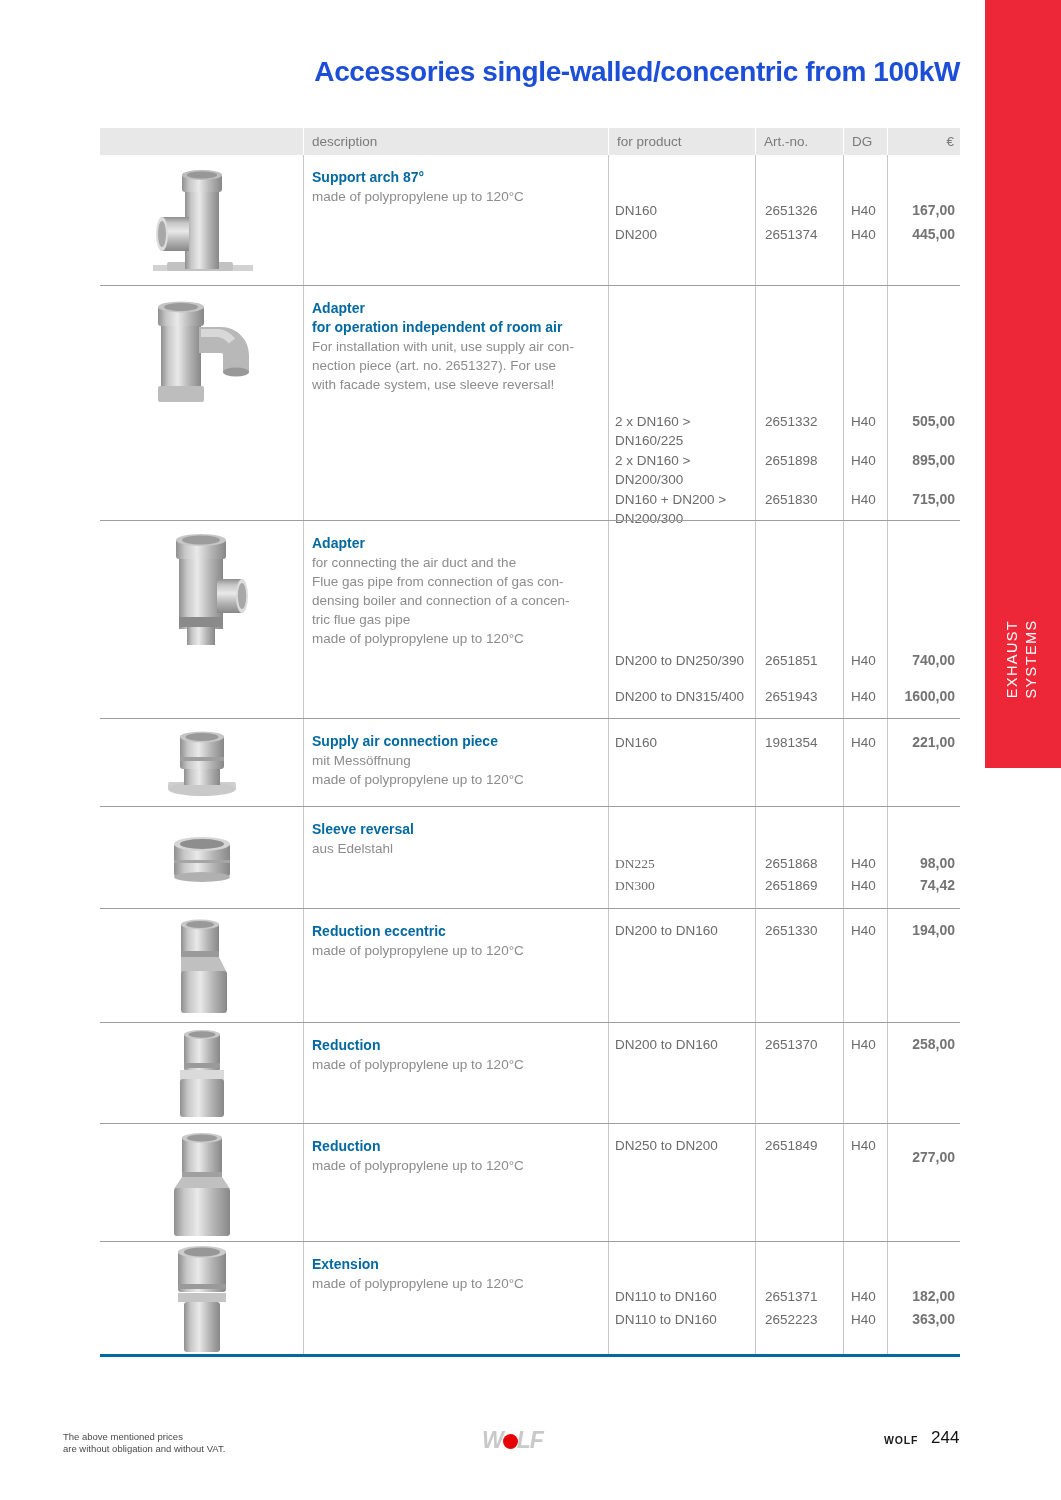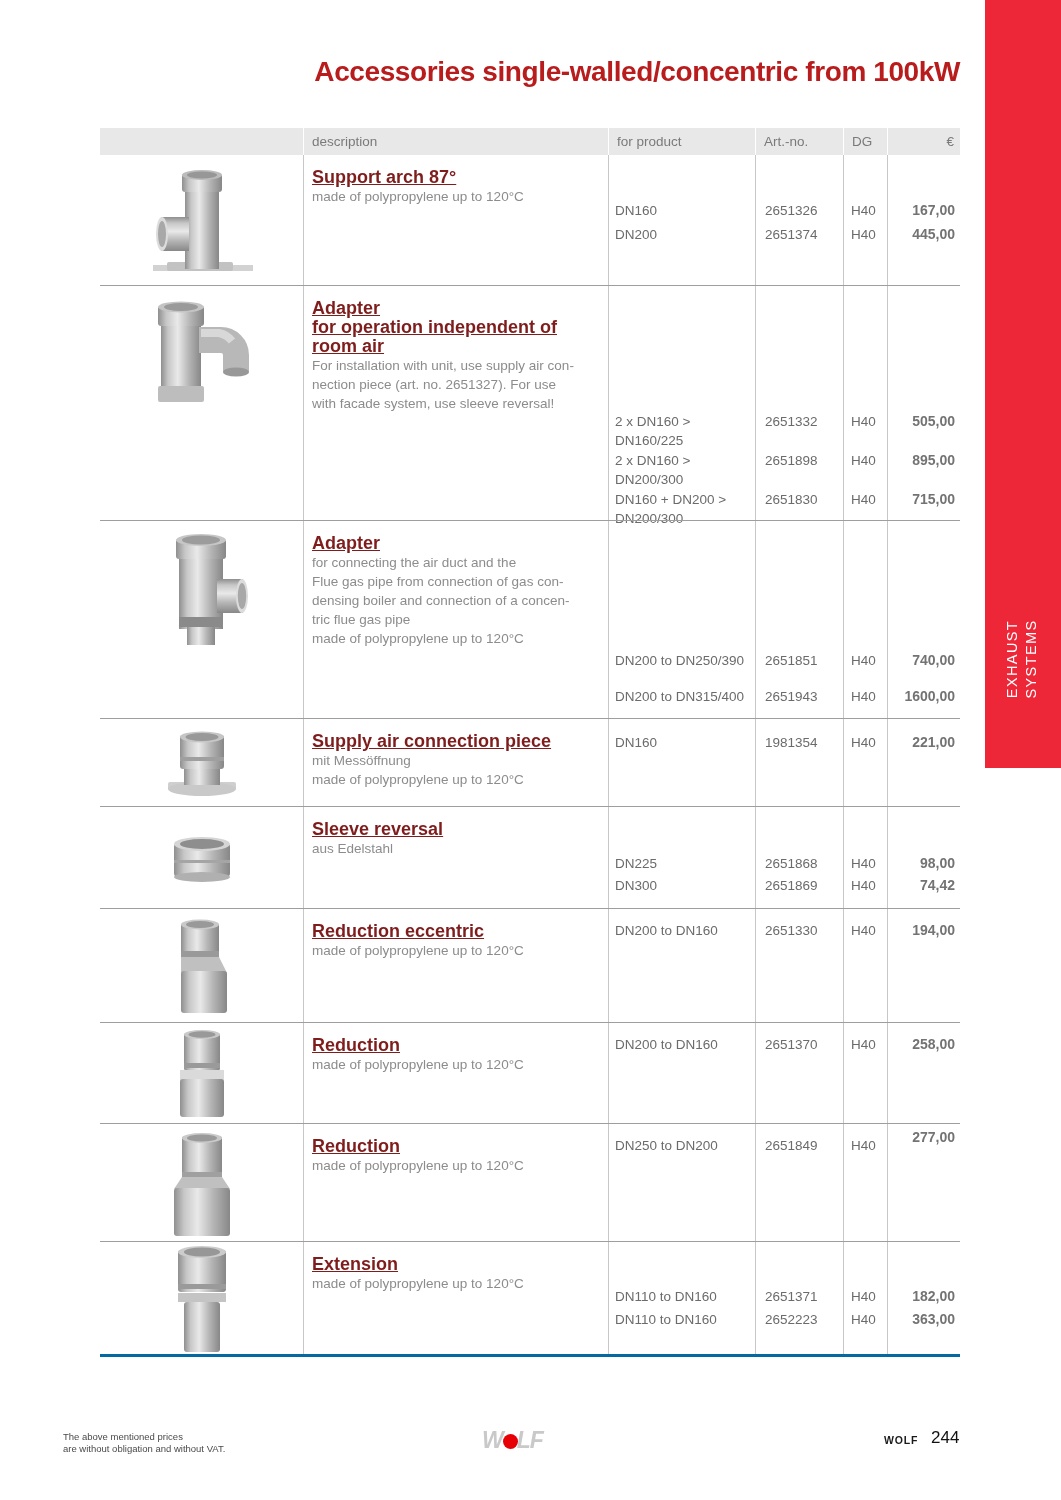--- a/index.html
+++ b/index.html
@@ -30,21 +30,21 @@
   .c5 { width:44px;  flex:0 0 44px; }
   .c6 { width:73px;  flex:0 0 73px; }
 
   .row { display:flex; position:relative; }
   .row + .row { border-top:1px solid #9e9e9e; }
   .cell { height:100%; }
   .cell + .cell { border-left:1px solid #c7c7c7; }
   .cell-img { display:flex; align-items:center; justify-content:center; }
   .cell-img.top { align-items:flex-start; padding-top:10px; }
   .cell-desc { padding:13px 10px 0 8px; font-size:13.5px; line-height:19px; color:#8c8c8c; }
-  .cell-desc .b { font-weight:bold; color:#7f1d1d; font-size:18px;text-decoration:underline; }
+  .cell-desc .b { font-weight:bold; color:#0369a1; font-size:14px; }
   .stack { display:block; }
   .slot { font-size:13.5px; color:#6b6b6b; line-height:19px; white-space:pre-line; }
   .cell-prod .slot { padding-left:6px; }
   .cell-art  .slot { padding-left:9px; }
   .cell-dg   .slot { padding-left:7px; }
   .cell-price .slot { text-align:right; padding-right:5px; font-weight:bold; color:#737373; font-size:14px; }
 
   
   .foot-note { position:absolute; left:63px; top:1431px; font-size:9.5px; line-height:12px; color:#4a4a4a; }
   .wolf-logo { position:absolute; left:482px; top:1427px; display:flex; align-items:center;
@@ -77,21 +77,21 @@
       </linearGradient>
     </defs>
   </svg>
 
   <div class="side-tab" style="background: rgb(237, 39, 56);"></div>
   <div class="side-label">
     <div>EXHAUST</div>
     <div>SYSTEMS</div>
   </div>
 
-  <h1 class="page-title" style="color: #b91c1c;">Accessories single-walled/concentric from 100kW</h1>
+  <h1 class="page-title" style="color: #1d4ed8;">Accessories single-walled/concentric from 100kW</h1>
 
   <div class="catalog">
     <div class="thead">
       <div class="hc c1"></div>
       <div class="hc c2">description</div>
       <div class="hc c3">for product</div>
       <div class="hc c4">Art.-no.</div>
       <div class="hc c5">DG</div>
       <div class="hc c6 num">€</div>
     </div>
@@ -285,21 +285,21 @@
    <rect x="17" y="27" width="56" height="3" fill="#a5a5a5"></rect>
    <ellipse cx="45" cy="11" rx="28" ry="7" fill="#d5d5d5"></ellipse>
               <ellipse cx="45" cy="11" rx="22" ry="5" fill="#8e8e8e"></ellipse>
             </svg>
           </div>
           <div class="cell cell-desc c2">
             <div class="b">Sleeve reversal</div>
             <div>aus Edelstahl</div>
           </div>
           <div class="cell cell-prod c3">
-            <div class="stack" style="margin-top: 47px;">
+            <div class="stack" style="margin-top: 47px; font-family: Liberation Serif, serif;">
               <div class="slot" style="height: 22px;">DN225</div>
               <div class="slot" style="height: 22px;">DN300</div>
             </div>
           </div>
           <div class="cell cell-art c4">
             <div class="stack" style="margin-top: 47px;">
               <div class="slot" style="height: 22px;">2651868</div>
               <div class="slot" style="height: 22px;">2651869</div>
             </div>
           </div>
@@ -412,21 +412,21 @@
             <div class="stack" style="margin-top: 12px;">
               <div class="slot" style="height: 24px;">2651849</div>
             </div>
           </div>
           <div class="cell cell-dg c5">
             <div class="stack" style="margin-top: 12px;">
               <div class="slot" style="height: 24px;">H40</div>
             </div>
           </div>
           <div class="cell cell-price c6">
-            <div class="stack" style="margin-top: 4px;">
+            <div class="stack" style="margin-top: 24px;">
               <div class="slot" style="height: 24px;">277,00</div>
             </div>
           </div>
         </div>
         <div class="row" style="height: 113px;">
           <div class="cell cell-img c1">
             <svg width="92" height="112" viewBox="0 0 90 112" preserveAspectRatio="xMidYMid meet">
               <rect x="21" y="8" width="48" height="42" rx="3" fill="url(#gP)"></rect>
    <ellipse cx="45" cy="10" rx="24" ry="6" fill="#cccccc"></ellipse>
               <ellipse cx="45" cy="10" rx="18" ry="4.5" fill="#979797"></ellipse>

